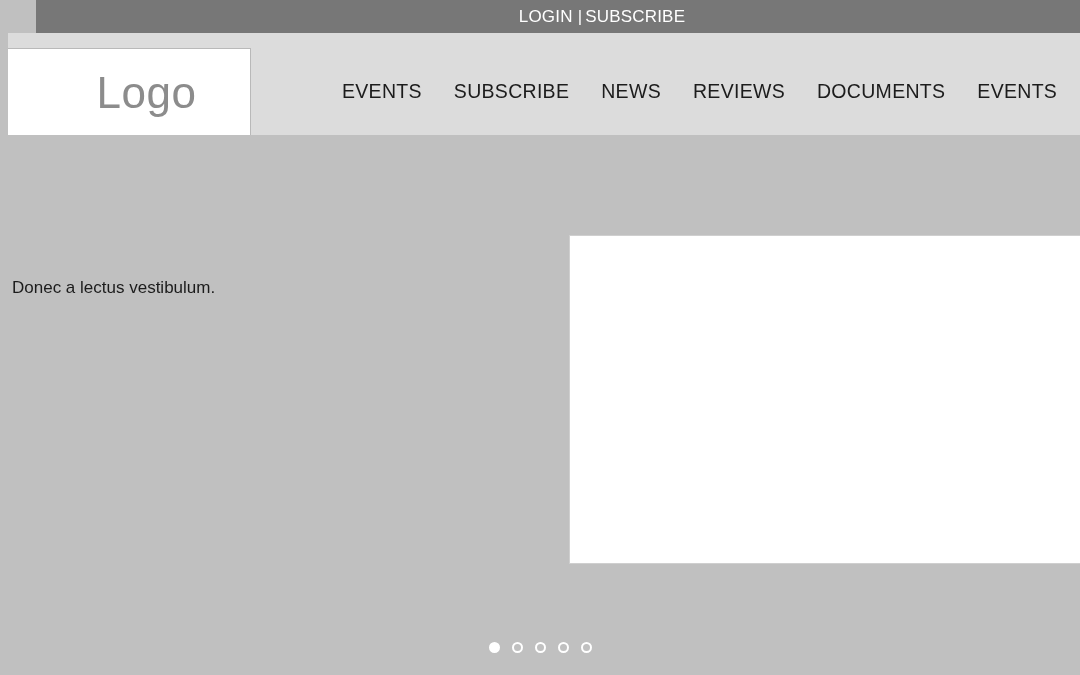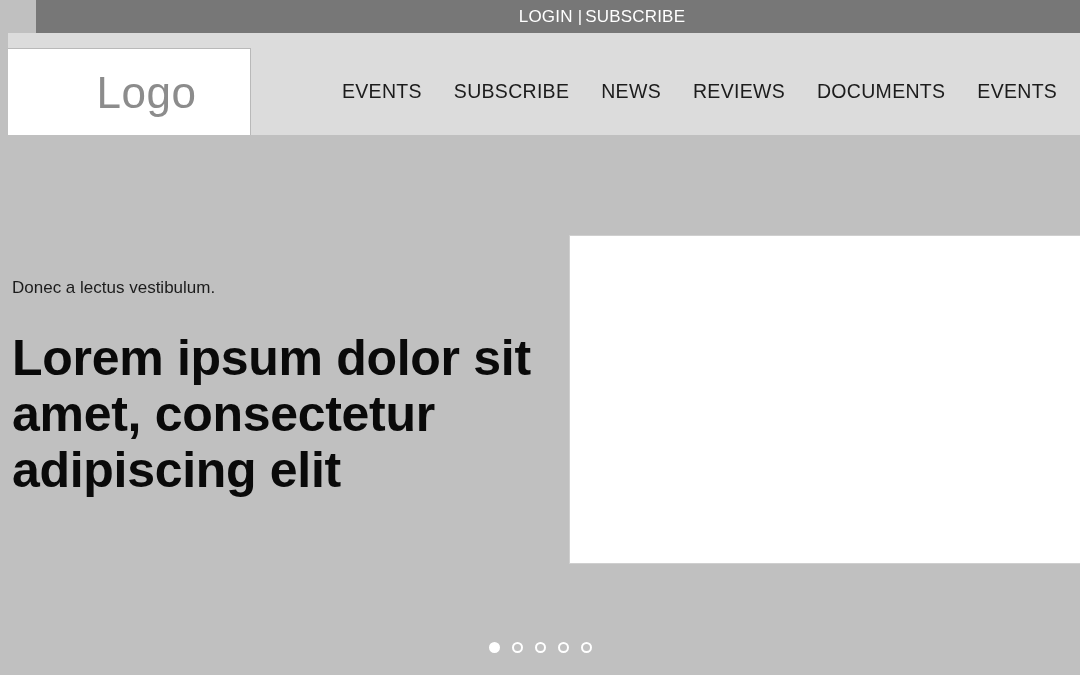--- a/index.html
+++ b/index.html
@@ -209,21 +209,20 @@
       <a class="nav-item" href="#">EVENTS</a>
       <a class="nav-item" href="#">CONTACT</a>
     </nav>
 
   </div>
 
   <div class="hero">
 
     <div class="hero-copy">
       <p class="hero-eyebrow">Donec a lectus vestibulum.</p>
-      <h1 class="hero-title">Lorem ipsum dolor sit amet, consectetur adipiscing elit</h1>
     </div>
 
     <div class="hero-panel"></div>
 
     <div class="dots">
       <span class="dot active"></span>
       <span class="dot"></span>
       <span class="dot"></span>
       <span class="dot"></span>
       <span class="dot"></span>

